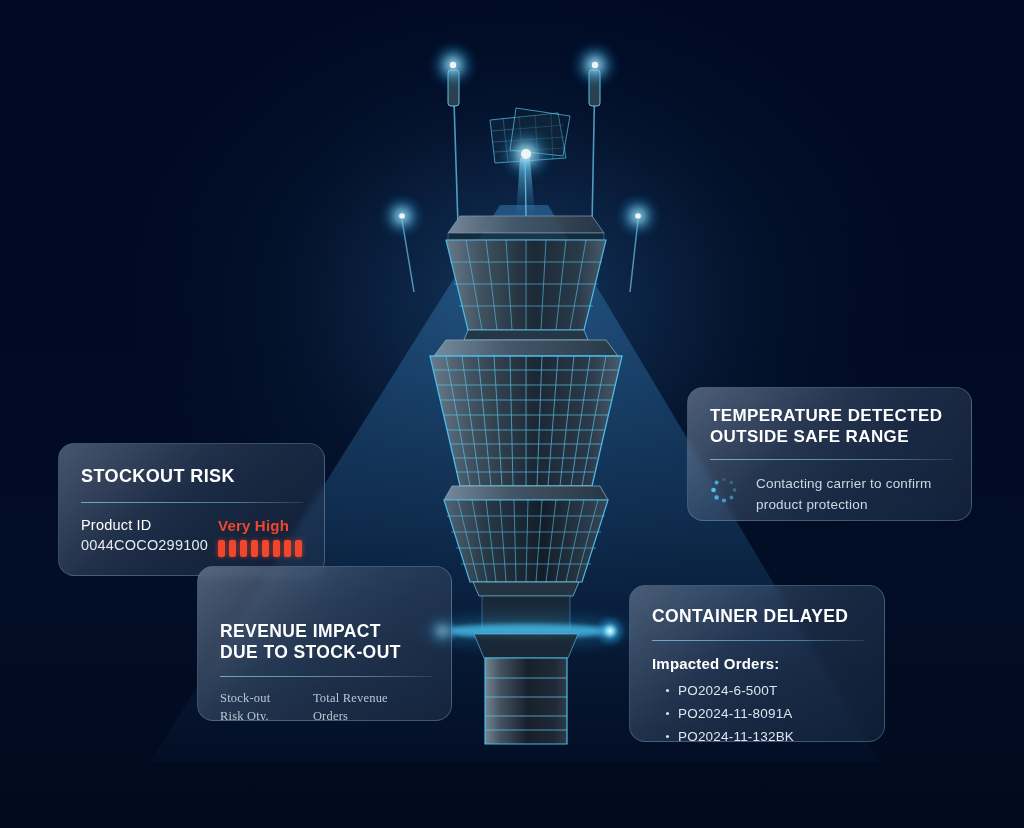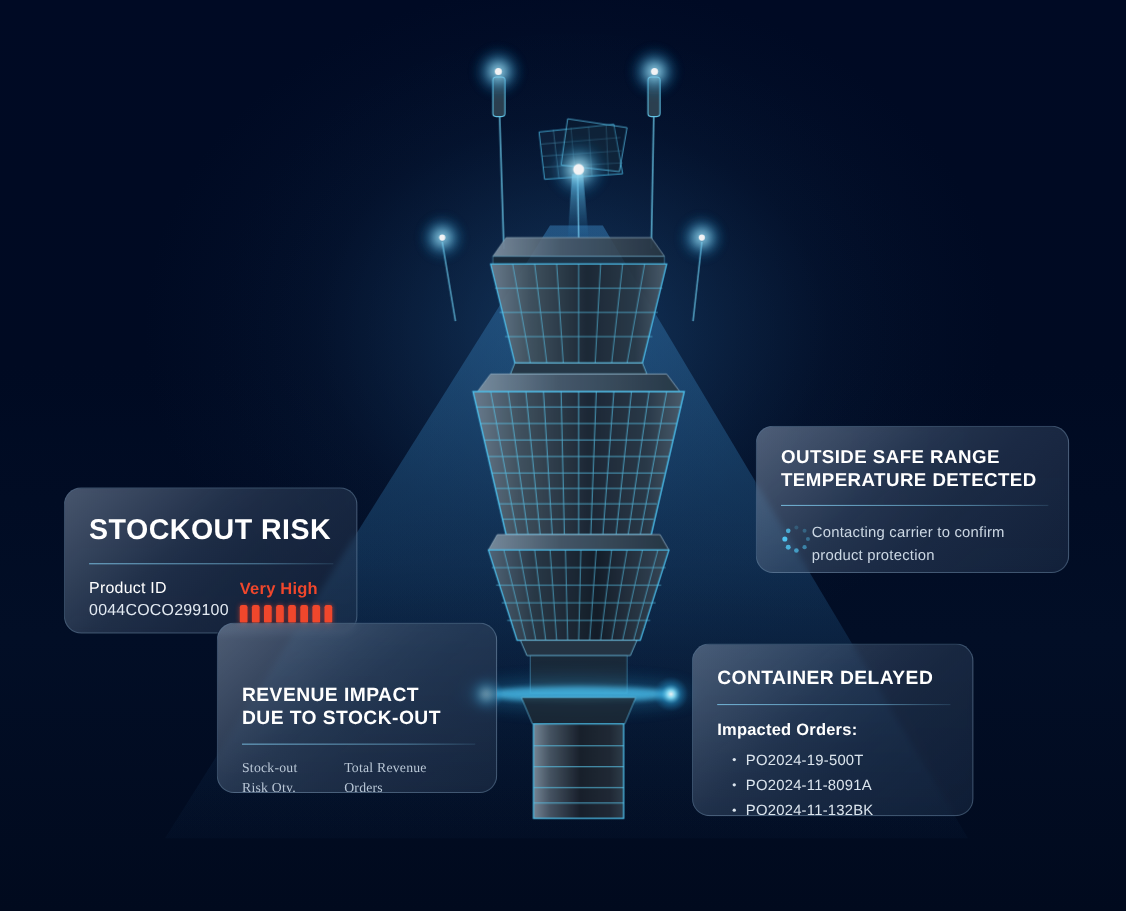--- a/index.html
+++ b/index.html
@@ -70,21 +70,21 @@
     background: linear-gradient(90deg, rgba(120,190,225,0.85) 0%, rgba(120,190,225,0.55) 70%, rgba(120,190,225,0.15) 100%);
     border: 0;
   }
 
   
   #card-stockout {
     left: 58px; top: 443px; width: 267px; height: 133px;
     background: linear-gradient(140deg, rgba(88,104,130,0.50) 0%, rgba(52,70,96,0.46) 45%, rgba(36,54,80,0.42) 100%);
   }
   #card-stockout .card-inner { padding: 22px 22px 0 22px; }
-  #card-stockout .card-title { font-size: 26px; }
+  #card-stockout .card-title { font-size: 18px; }
   #card-stockout .divider { margin: 14px 0 14px 0; width: 222px; }
   .kv-row { display: flex; align-items: flex-start; }
   .kv-left { width: 140px; }
   .kv-label { color: #ffffff; font-size: 14.5px; font-weight: normal; letter-spacing: 0.2px; }
   .kv-value { color: #e3eaf2; font-size: 14.5px; margin-top: 4px; letter-spacing: 0.2px; }
   .risk-label { color: #f0472c; font-size: 15px; font-weight: bold; letter-spacing: 0.2px; }
   .risk-bars { display: flex; gap: 4px; margin-top: 6px; }
   .risk-bars i {
     display: block;
     width: 7px; height: 17px;
@@ -119,21 +119,21 @@
   }
 
   
   #card-temperature {
     left: 687px; top: 387px; width: 285px; height: 134px;
     background: linear-gradient(140deg, rgba(96,112,140,0.52) 0%, rgba(58,78,106,0.48) 45%, rgba(40,58,86,0.44) 100%);
   }
   #card-temperature .card-inner { padding: 18px 20px 0 22px; }
   #card-temperature .card-title { font-size: 17px; }
   #card-temperature .divider { margin: 12px 0 14px 0; width: 243px; }
-  .temp-row { display: flex; align-items: flex-start; gap: 0; }
+  .temp-row { display: flex; align-items: flex-start; gap: 18px; }
   .spinner { flex: 0 0 auto; width: 28px; height: 28px; margin-top: 2px; }
   .temp-msg { color: #ccd8e4; font-size: 13.5px; line-height: 1.55; letter-spacing: 0.2px; }
 
   
   #card-container {
     left: 629px; top: 585px; width: 256px; height: 157px;
     background: linear-gradient(140deg, rgba(86,104,132,0.48) 0%, rgba(50,70,98,0.46) 45%, rgba(34,54,82,0.42) 100%);
   }
   #card-container .card-inner { padding: 20px 20px 0 22px; }
   #card-container .card-title { font-size: 17.5px; }
@@ -408,22 +408,22 @@
           </div>
           <div class="pill">$200K</div>
         </div>
       </div>
     </div>
   </div>
 
   <div class="card" id="card-temperature">
     <div class="card-inner">
       <div class="card-title">
+        <div>TEMPERATURE DETECTED</div>
         <div>OUTSIDE SAFE RANGE</div>
-        <div>TEMPERATURE DETECTED</div>
       </div>
       <div class="divider"></div>
       <div class="temp-row">
         <svg class="spinner" viewBox="0 0 40 40" xmlns="http://www.w3.org/2000/svg">
           <g fill="#4fc3ef">
             <circle cx="20" cy="5" r="2.6" opacity="0.22"></circle>
             <circle cx="30.6" cy="9.4" r="2.6" opacity="0.30"></circle>
             <circle cx="35" cy="20" r="2.6" opacity="0.40"></circle>
             <circle cx="30.6" cy="30.6" r="2.8" opacity="0.55"></circle>
             <circle cx="20" cy="35" r="3.0" opacity="0.70"></circle>
@@ -436,20 +436,20 @@
       </div>
     </div>
   </div>
 
   <div class="card" id="card-container">
     <div class="card-inner">
       <div class="card-title">CONTAINER DELAYED</div>
       <div class="divider"></div>
       <div class="orders-head">Impacted Orders:</div>
       <ul class="orders-list" id="orders-list">
-          <li>PO2024-19-500T</li>
+          <li>PO2024-6-500T</li>
           <li>PO2024-11-8091A</li>
           <li>PO2024-11-132BK</li>
         </ul>
     </div>
   </div>
 
 </div>
 
 </body></html>

